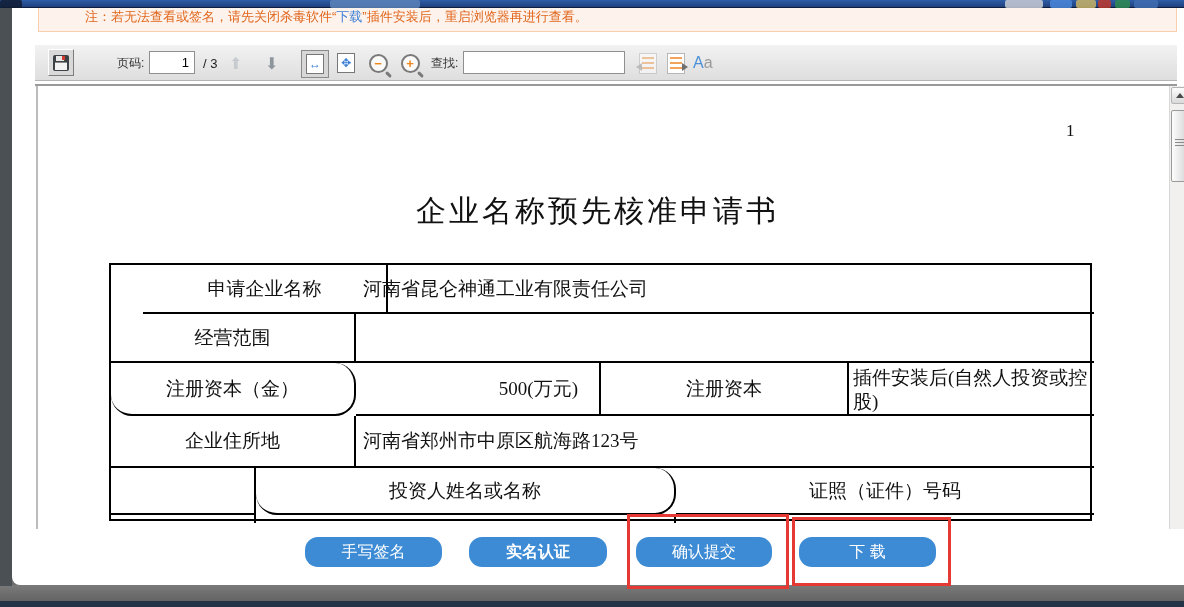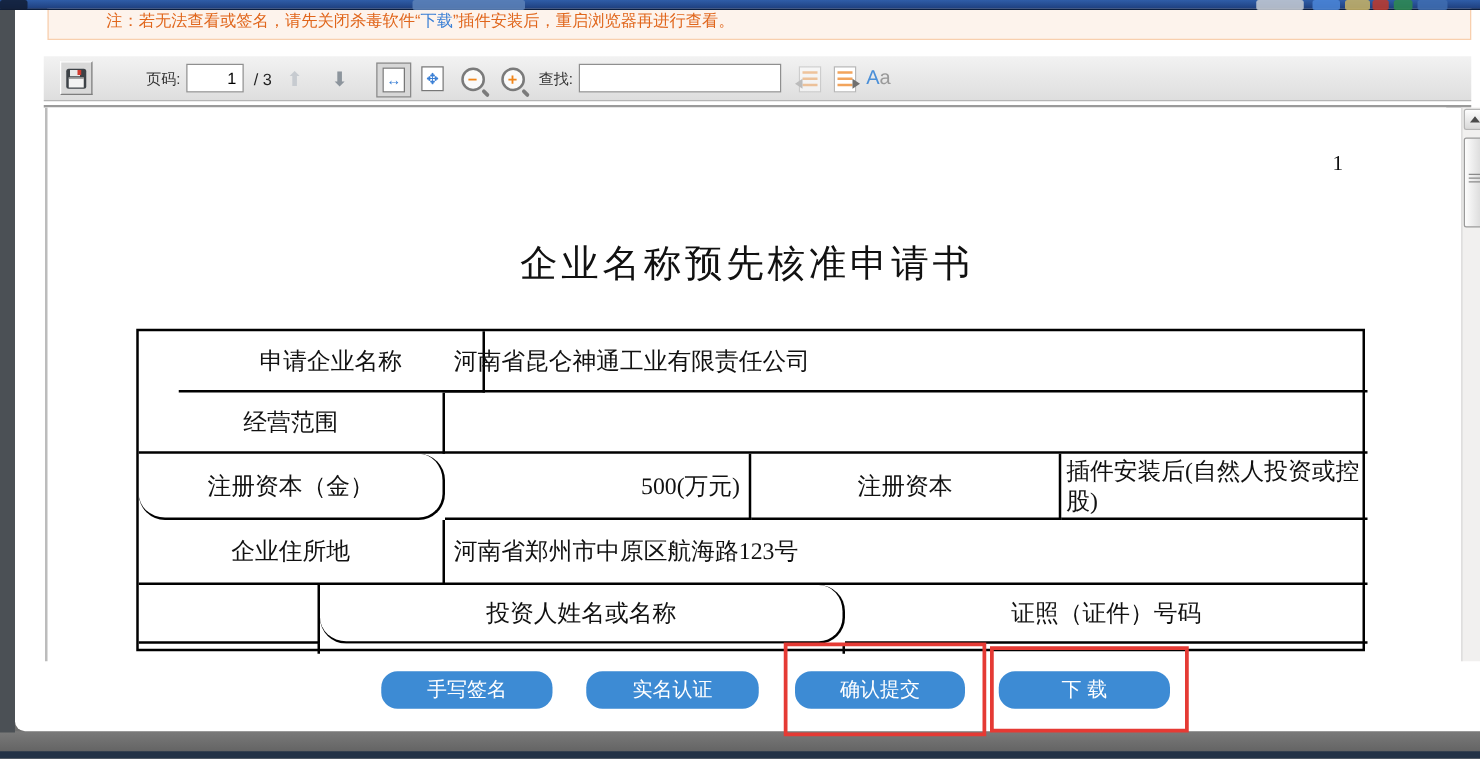--- a/index.html
+++ b/index.html
@@ -79,41 +79,41 @@
   #doc-page{left:24px;top:78px;width:1121px;height:443px;background:#fff;border-left:2px solid #bcbcbc;}
   .serif{font-family:"Liberation Serif","DejaVu Serif",serif;color:#111;}
   #doc-pagenum{left:1028px;top:35px;font-size:17px;}
   #doc-title{left:0;top:105px;width:100%;text-align:center;font-size:30px;letter-spacing:3px;}
 
   
   #tbl{left:71px;top:177px;width:983px;height:258px;border:2px solid #000;}
   .cell{position:absolute;box-sizing:border-box;font-size:19px;display:flex;align-items:center;}
   .cell.c{justify-content:center;text-align:center;}
   .cell.l{padding-left:7px;}
-  .cell.r{justify-content:flex-end;padding-right:7px;}
+  .cell.r{justify-content:flex-end;padding-right:21px;}
   .br{border-right:2px solid #000;}
   .bb{border-bottom:2px solid #000;}
   .wrap2{display:block;line-height:1.25;padding:3px 4px;align-items:flex-start;}
 
   
   #scrollbar{left:1157px;top:78px;width:19px;height:443px;background:#f1f0ef;border-left:1px solid #d8d8d8;}
   #sb-up{left:1px;top:1px;width:17px;height:17px;background:linear-gradient(#fdfdfd,#d9d9d9);
          border:1px solid #b5b5b5;border-radius:2px;display:flex;align-items:center;justify-content:center;}
   #sb-up .t{width:0;height:0;border:4px solid transparent;border-bottom:5px solid #4a4a4a;margin-top:-4px;}
   #sb-thumb{left:1px;top:24px;width:17px;height:72px;background:linear-gradient(90deg,#fdfdfd,#d6d6d6);
             border:1px solid #9a9a9a;border-radius:2px;}
   #sb-thumb .grip{margin:28px auto 0 auto;width:9px;}
   #sb-thumb .grip div{height:1px;background:#8a8a8a;margin-bottom:2px;}
 
   
   .action-btn{position:absolute;top:529px;height:30px;border:none;border-radius:13px;
               background:#3d8bd4;color:#fff;font-size:16px;cursor:pointer;
               font-family:"Liberation Sans","DejaVu Sans",sans-serif;}
   #btn-sign{left:293px;width:137px;}
-  #btn-auth{left:457px;width:138px;}
+  #btn-auth{left:457px;width:138px;font-weight:bold;}
   #btn-submit{left:624px;width:136px;}
   #btn-download{left:787px;width:137px;}
   .red-box{position:absolute;border:3px solid #e53a34;pointer-events:none;}
   #red-box-submit{left:615px;top:506px;width:156px;height:69px;}
   #red-box-download{left:780px;top:509px;width:153px;height:63px;}
 </style>
 </head>
 <body>
 
 <div id="panel" class="abs">

